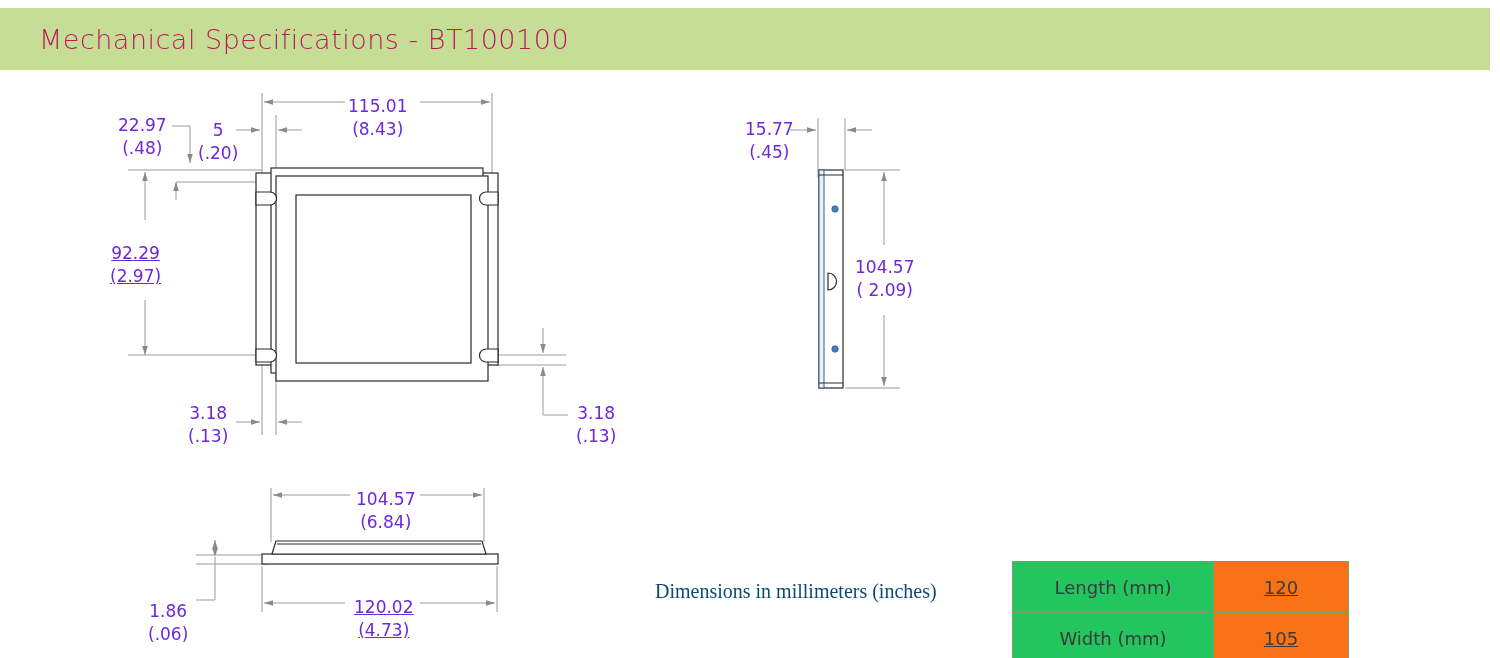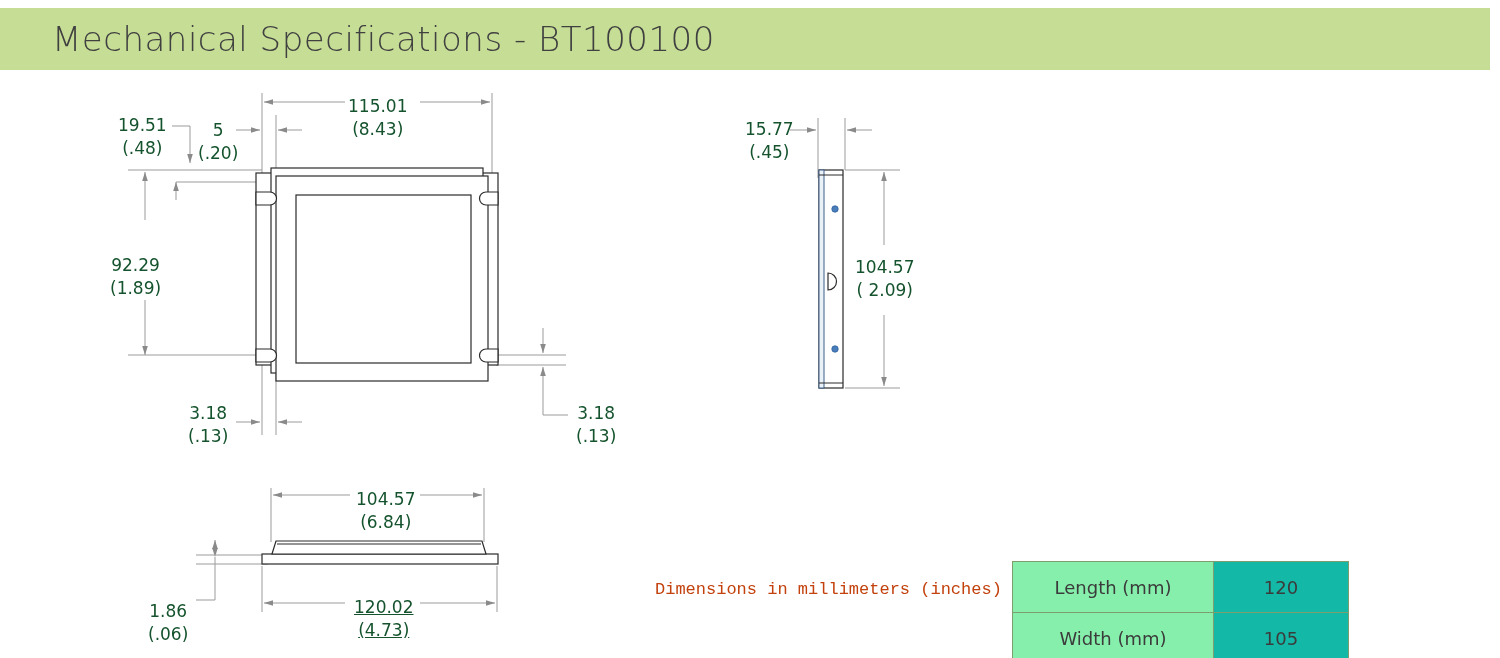--- a/index.html
+++ b/index.html
@@ -9,62 +9,62 @@
     font-family:"Liberation Sans", sans-serif;
     position:relative;
     overflow:hidden;
   }
   #header-bar{
     position:absolute;left:0;top:8px;width:1490px;height:62px;
     background:#c6dd96;
     display:flex;align-items:center;
   }
   #header-title{
-    margin-left:52px;
-    font-size:34px;
+    margin-left:39px;
+    font-size:27px;
     font-weight:300;
-    color:#404040;
+    color:#be185d;
     letter-spacing:0.5px;
     font-family:"DejaVu Sans", sans-serif;
   }
   #drawing-canvas{
     position:absolute;left:0;top:70px;width:1500px;height:588px;
   }
   .dim-text{
     position:absolute;
     font-size:17px;
-    color:#14532d;
+    color:#6d28d9;
     font-family:"DejaVu Sans", sans-serif;
     white-space:nowrap;
     line-height:1.35;
     text-align:center;
   }
   #caption{
     position:absolute;left:655px;top:510px;
-    font-size:17px;color:#c2410c;
-    font-family:Liberation Mono, monospace;
+    font-size:20px;color:#0c4a6e;
+    font-family:Liberation Serif, serif;
     white-space:nowrap;
   }
   #spec-table{
     position:absolute;left:1012px;top:491px;
     border-collapse:collapse;
   }
   #spec-table td{
     border:1px solid #7f9e6d;
     height:48px;
     font-size:18px;
     color:#3b3b3b;
     text-align:center;
     font-family:"DejaVu Sans", sans-serif;
   }
   #spec-table td.label-cell{
-    background:#86efac;width:198px;
+    background:#22c55e;width:198px;
   }
   #spec-table td.value-cell{
-    background:#14b8a6;width:132px;
+    background:#f97316;width:132px;text-decoration:underline;
   }
 </style>
 </head>
 <body>
 
 <div id="header-bar">
   <div id="header-title">Mechanical Specifications - BT100100</div>
 </div>
 
 <div id="drawing-canvas">
@@ -167,34 +167,34 @@
 
     <g stroke="#2b2b2b" stroke-width="1.2" fill="#ffffff">
       <rect x="262" y="484" width="236" height="10"></rect>
       <path d="M 272 484 L 276 471 L 482 471 L 486 484 Z"></path>
       <line x1="277" y1="474" x2="481" y2="474"></line>
     </g>
   </svg>
 
   
   <div class="dim-text" style="left:118px;top:44px;">
-    <span>19.51</span><br>
+    <span>22.97</span><br>
     <span>(.48)</span>
   </div>
   <div class="dim-text" style="left:198px;top:49px;">
     <span>5</span><br>
     <span>(.20)</span>
   </div>
   <div class="dim-text" style="left:348px;top:25px;">
     <span>115.01</span><br>
     <span>(8.43)</span>
   </div>
-  <div class="dim-text" style="left:110px;top:184px;">
+  <div class="dim-text" style="left:110px;top:172px;text-decoration:underline;">
     <span>92.29</span><br>
-    <span>(1.89)</span>
+    <span>(2.97)</span>
   </div>
   <div class="dim-text" style="left:188px;top:332px;">
     <span>3.18</span><br>
     <span>(.13)</span>
   </div>
   <div class="dim-text" style="left:576px;top:332px;">
     <span>3.18</span><br>
     <span>(.13)</span>
   </div>
 

